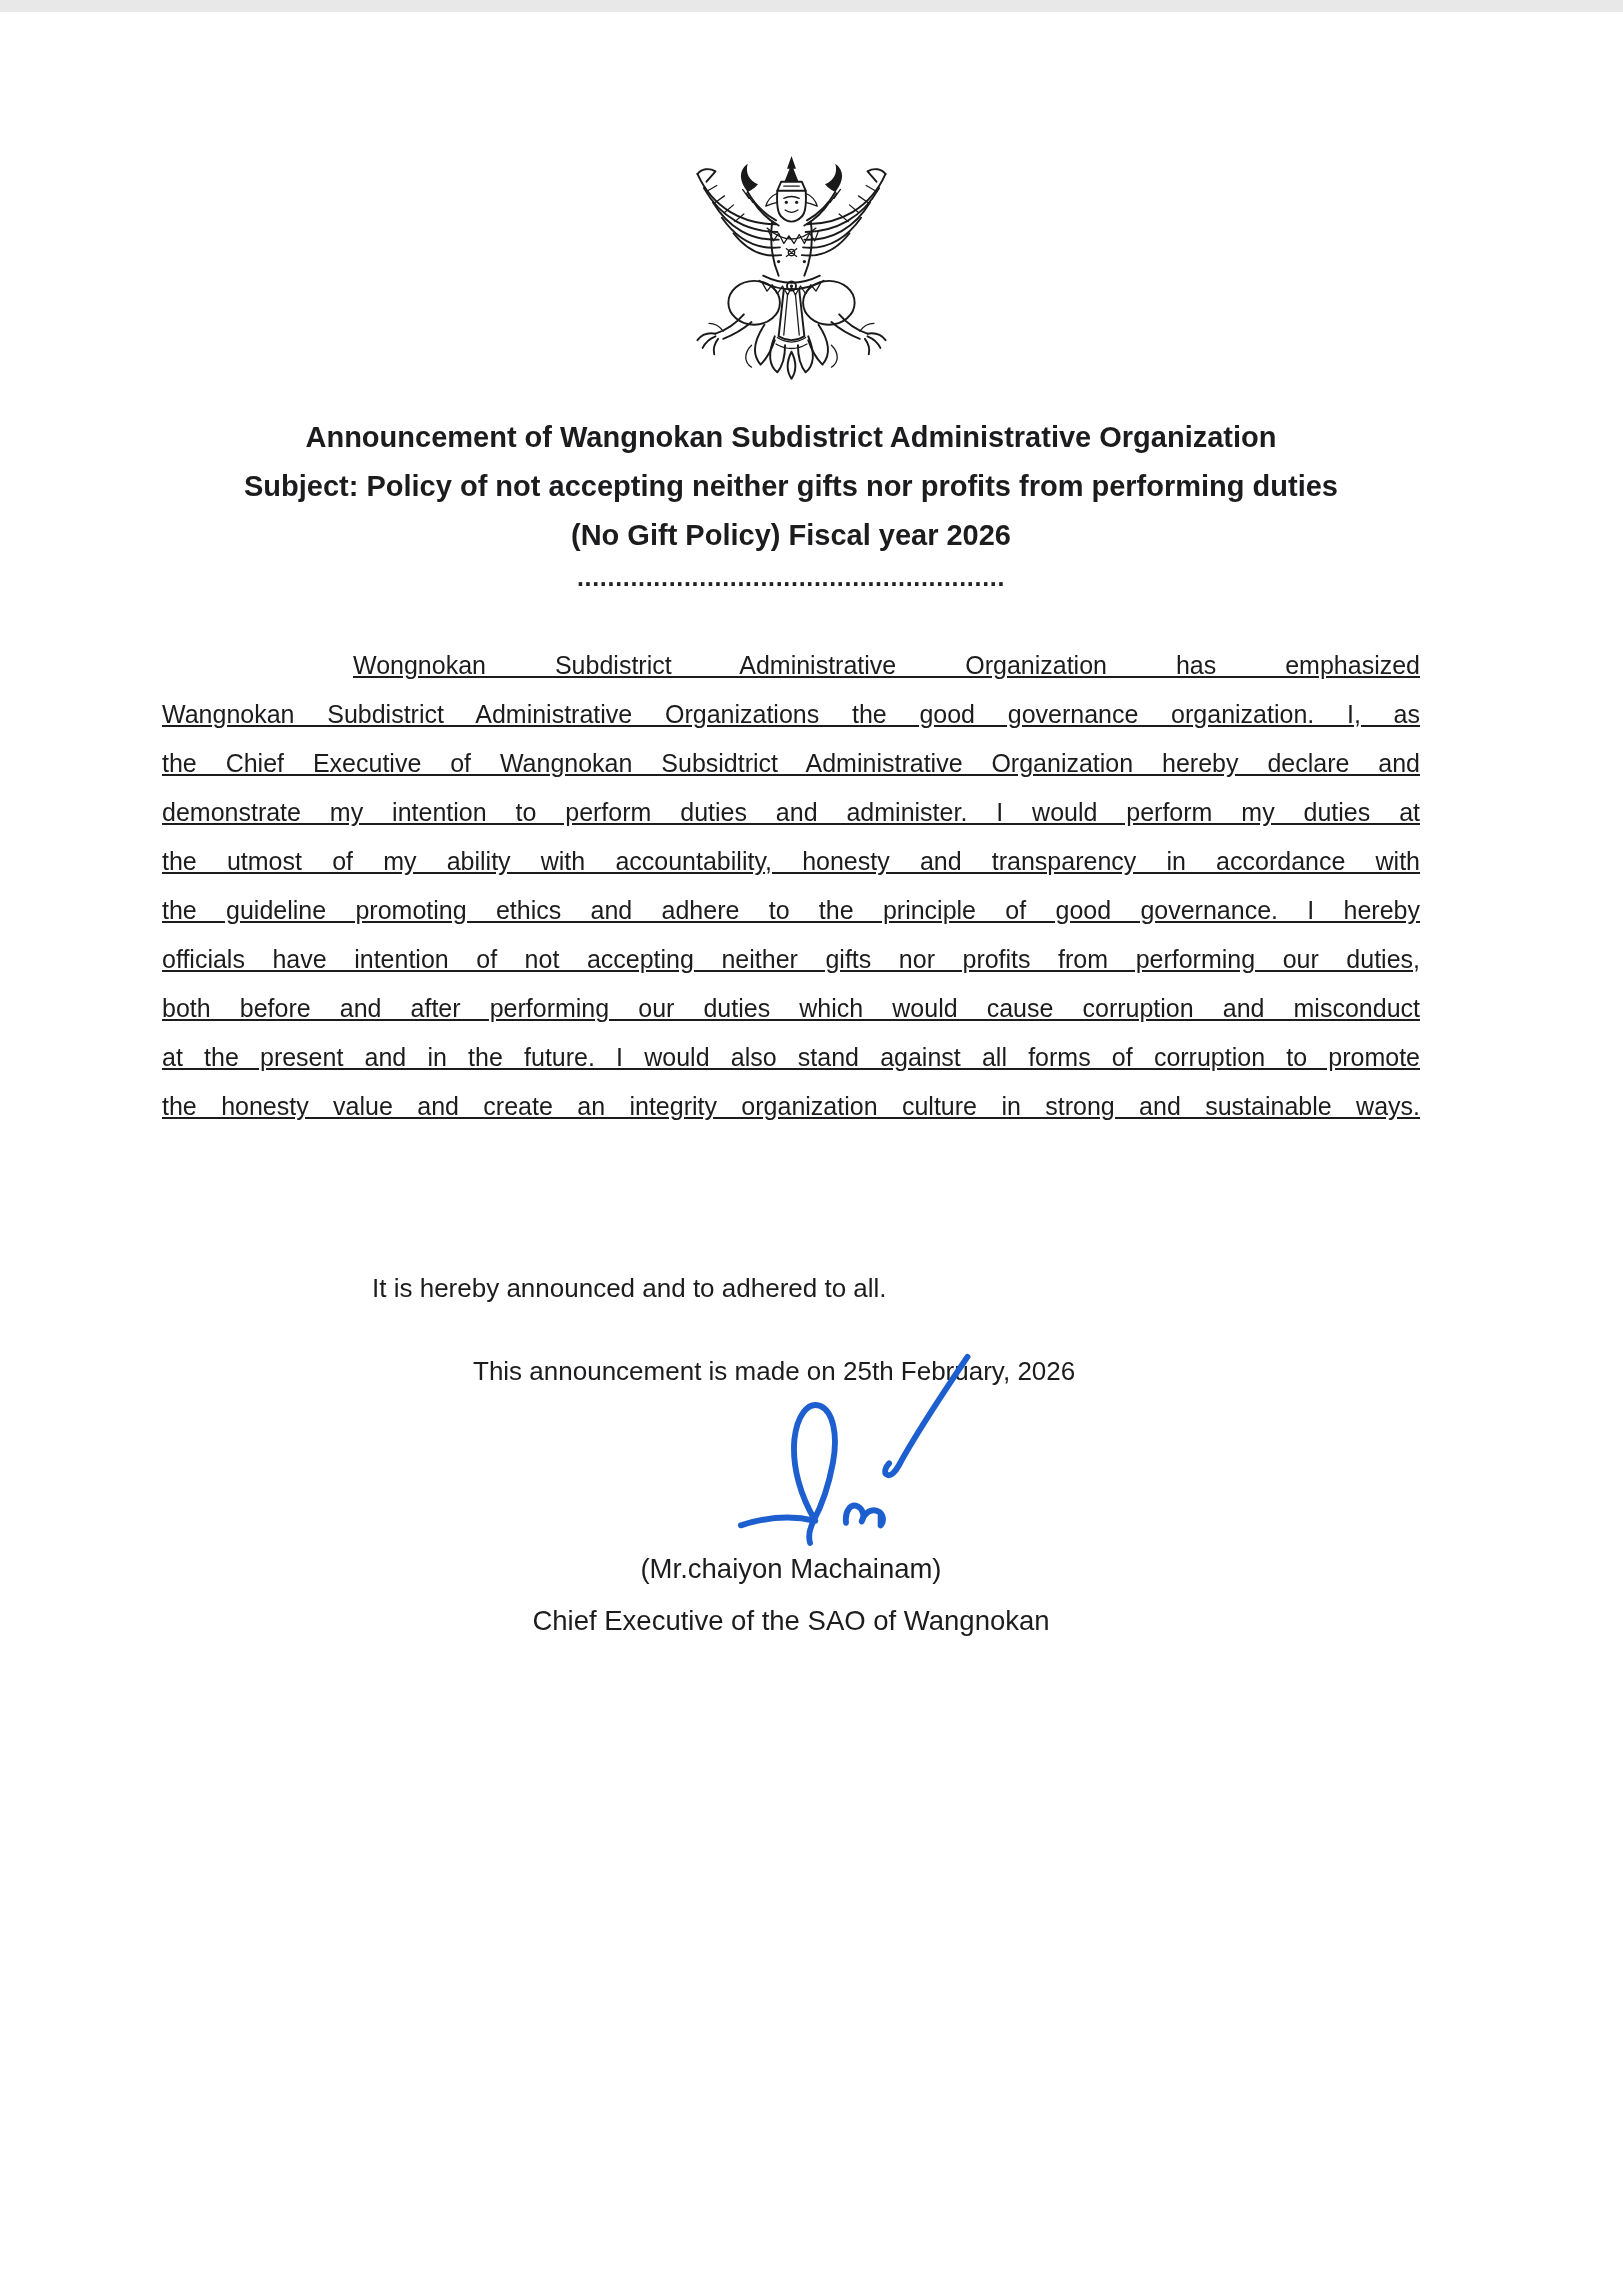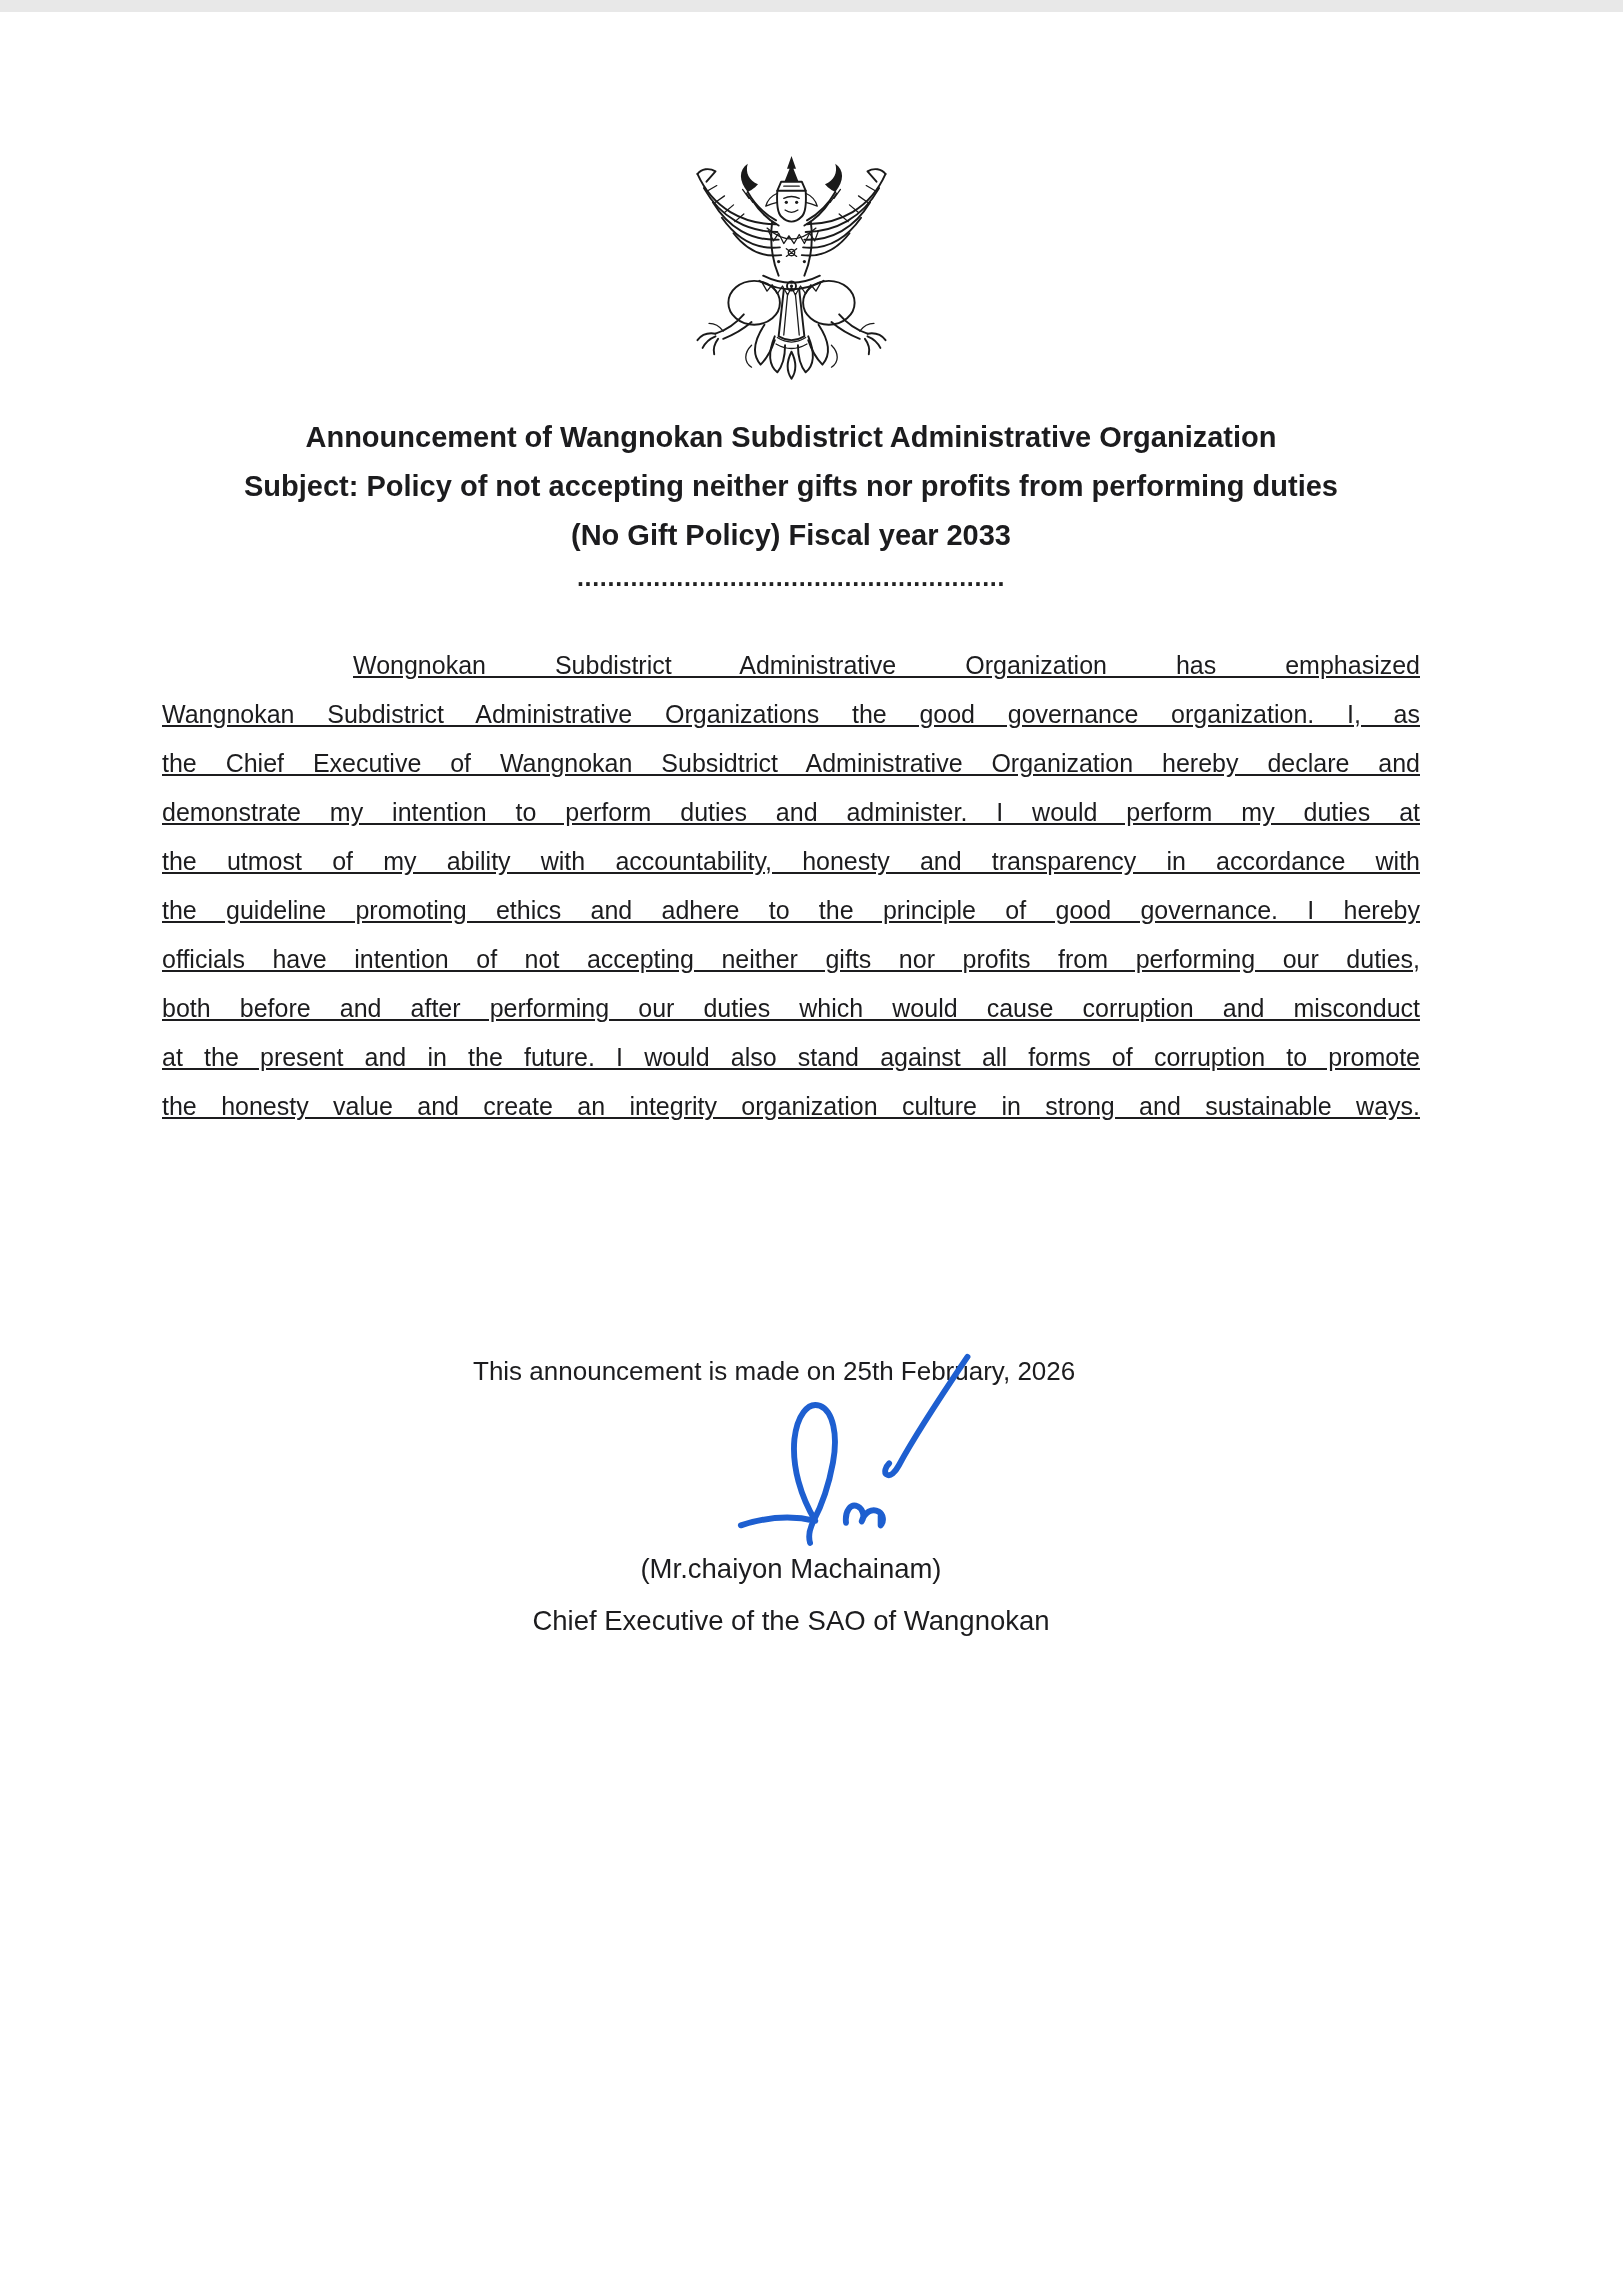--- a/index.html
+++ b/index.html
@@ -141,36 +141,37 @@
     <path d="M52 282 C40 280 30 284 24 292 M52 286 C42 290 36 296 32 304 M56 290 C50 298 48 306 50 314"></path>
     <path class="thin" d="M64 278 C58 270 50 266 42 266"></path>
     <path d="M244 252 C256 266 270 276 288 282"></path>
     <path d="M232 264 C246 276 260 284 276 290"></path>
     <path d="M288 282 C300 280 310 284 316 292 M288 286 C298 290 304 296 308 304 M284 290 C290 298 292 306 290 314"></path>
     <path class="thin" d="M276 278 C282 270 290 266 298 266"></path>
   </svg>
 
   <div class="title t1">Announcement of Wangnokan Subdistrict Administrative Organization</div>
   <div class="title t2">Subject: Policy of not accepting neither gifts nor profits from performing duties</div>
-  <div class="title t3">(No Gift Policy) Fiscal year 2033</div>
+  <div class="title t3">(No Gift Policy) Fiscal year 2026</div>
   <div class="dots">........................................................</div>
 
   <div class="body-block">
     <div class="body-line first">Wongnokan Subdistrict Administrative Organization has emphasized</div>
     <div class="body-line">Wangnokan Subdistrict Administrative Organizations the good governance organization. I, as</div>
     <div class="body-line">the Chief Executive of Wangnokan Subsidtrict Administrative Organization hereby declare and</div>
     <div class="body-line">demonstrate my intention to perform duties and administer. I would perform my duties at</div>
     <div class="body-line">the utmost of my ability with accountability, honesty and transparency in accordance with</div>
     <div class="body-line">the guideline promoting ethics and adhere to the principle of good governance. I hereby</div>
     <div class="body-line">officials have intention of not accepting neither gifts nor profits from performing our duties,</div>
     <div class="body-line">both before and after performing our duties which would cause corruption and misconduct</div>
     <div class="body-line">at the present and in the future. I would also stand against all forms of corruption to promote</div>
     <div class="body-line">the honesty value and create an integrity organization culture in strong and sustainable ways.</div>
   </div>
 
+  <div class="closing">It is hereby announced and to adhered to all.</div>
   <div class="dateline">This announcement is made on 25th February, 2026</div>
 
   <svg class="signature" viewBox="0 0 420 320" aria-hidden="true" style="color: rgb(30, 95, 208);">
     <path d="M383 12 C352 58 306 126 278 178 C272 189 265 196 259 192 C255 189 257 181 263 175"></path>
     <path d="M36 270 C76 257 116 255 150 263 C128 226 114 181 118 138 C122 103 138 80 157 87 C177 95 185 131 177 174 C170 212 158 243 147 264 C141 276 139 287 142 297"></path>
     <path d="M197 266 C195 248 204 236 215 241 C223 245 226 256 221 264 C225 250 237 243 247 249 C254 253 256 264 250 270 L250 256"></path>
   </svg>
 
   <div class="signer-name">(Mr.chaiyon Machainam)</div>
   <div class="signer-title">Chief Executive of the SAO of Wangnokan</div>

